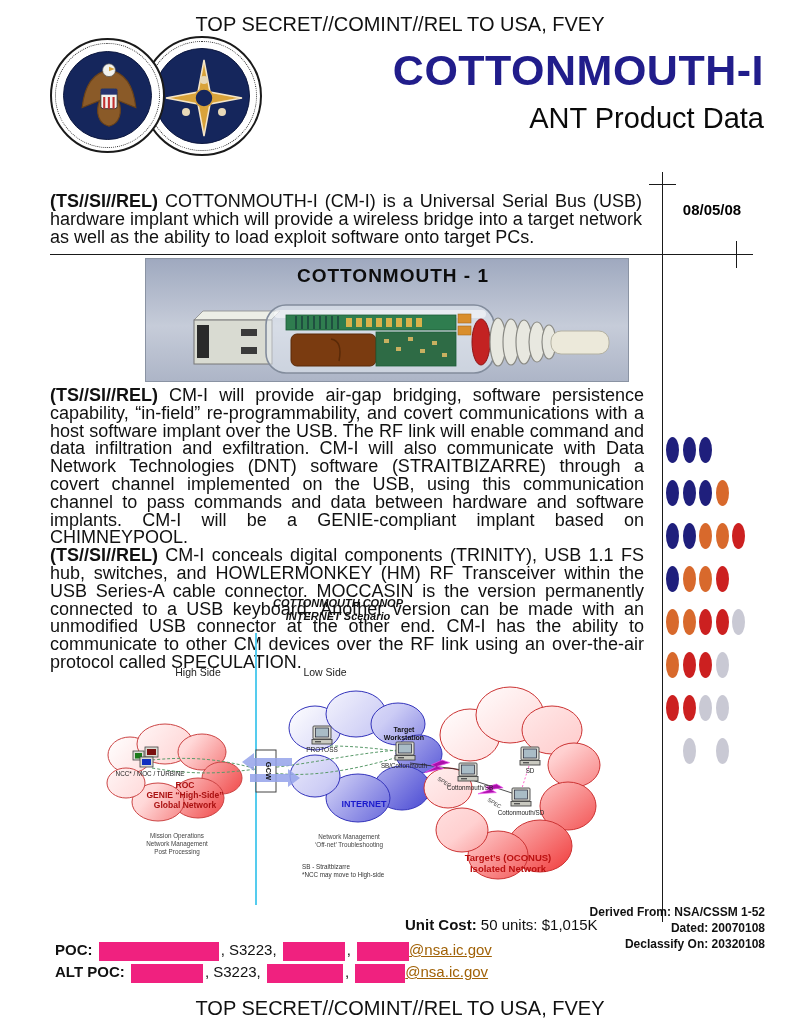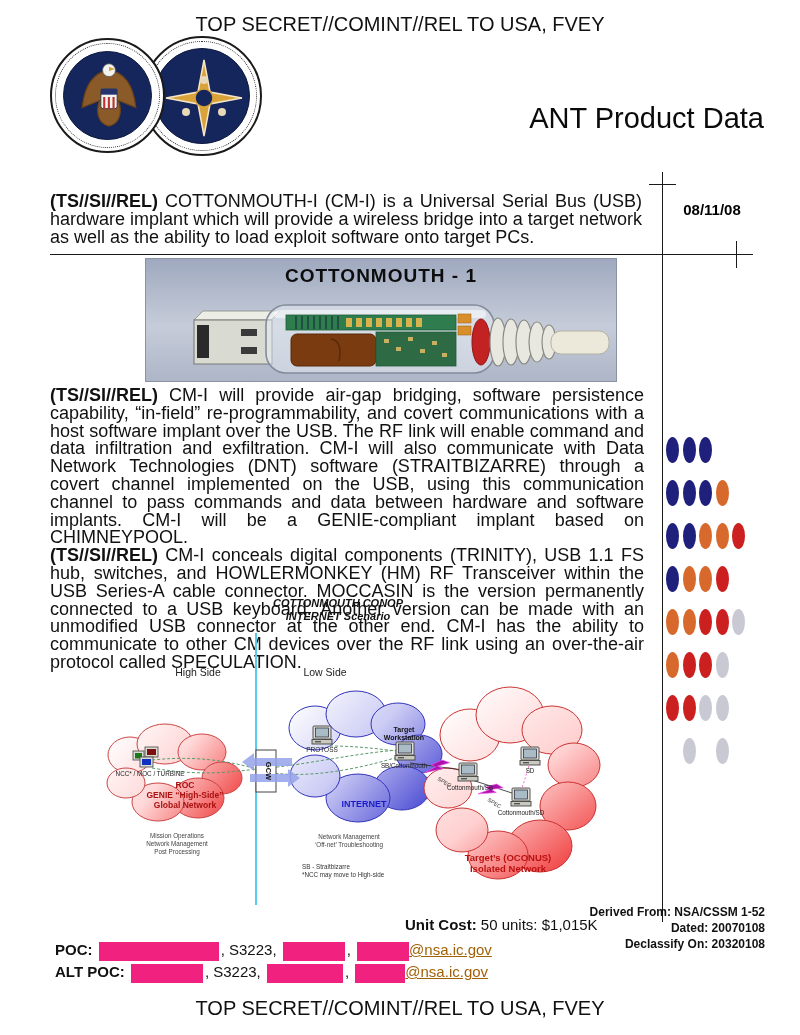--- a/index.html
+++ b/index.html
@@ -70,33 +70,34 @@
       <circle cx="30" cy="10" r="5.5" fill="#f2f2ee" stroke="#555" stroke-width="0.6"></circle>
       <path d="M30,7 l5,2 l-5,2 z" fill="#d9a33a"></path>
       <rect x="23" y="26" width="14" height="17" rx="2" fill="#f2f2ee" stroke="#333" stroke-width="0.8"></rect>
       <rect x="23" y="26" width="14" height="5" fill="#26336e"></rect>
       <rect x="25" y="33" width="1.8" height="10" fill="#c03030"></rect>
       <rect x="29" y="33" width="1.8" height="10" fill="#c03030"></rect>
       <rect x="33" y="33" width="1.8" height="10" fill="#c03030"></rect>
     </svg>
   </div>
 
+  <div class="doc-title abs" style="right:36px;top:46px;width:520px;">COTTONMOUTH-I</div>
   <div class="doc-subtitle abs" style="right:36px;top:102px;width:520px;">ANT Product Data</div>
 
   <div class="vline abs" style="left:662px;top:172px;height:750px;"></div>
   <div class="hline abs" style="left:649px;top:184px;width:27px;"></div>
   <div class="hline abs" style="left:50px;top:254px;width:703px;"></div>
   <div class="vline abs" style="left:736px;top:241px;height:27px;"></div>
-  <div class="date-box abs" style="left:670px;top:201px;width:84px;">08/11/08</div>
+  <div class="date-box abs" style="left:670px;top:201px;width:84px;">08/05/08</div>
 
   <div class="para abs" style="left:50px;top:193px;width:592px;">
     <b>(TS//SI//REL)</b><span> COTTONMOUTH-I (CM-I) is a Universal Serial Bus (USB) hardware implant which will provide a wireless bridge into a target network as well as the ability to load exploit software onto target PCs.</span>
   </div>
 
-  <div id="panel" class="abs" style="left:145px;top:258px;width:470px;height:122px;">
+  <div id="panel" class="abs" style="left:145px;top:258px;width:470px;height:122px;padding-left:12px;">
     <div class="panel-caption">COTTONMOUTH - 1</div>
     <svg width="470" height="92" viewBox="0 0 470 92" style="position:absolute;left:0;top:28px;">
 
       <polygon points="48,33 125,33 134,24 57,24" fill="#eceee6" stroke="#888" stroke-width="0.8"></polygon>
       <rect x="48" y="33" width="78" height="44" fill="#d9dbd2" stroke="#777" stroke-width="1"></rect>
       <rect x="51" y="38" width="12" height="33" fill="#2a2a2a"></rect>
       <rect x="95" y="42" width="16" height="7" fill="#3a3a3a"></rect>
       <rect x="95" y="60" width="16" height="7" fill="#3a3a3a"></rect>
 
       <rect x="120" y="18" width="228" height="68" rx="20" fill="#e7edf3" fill-opacity="0.5" stroke="#828c9c" stroke-width="1.6"></rect>

